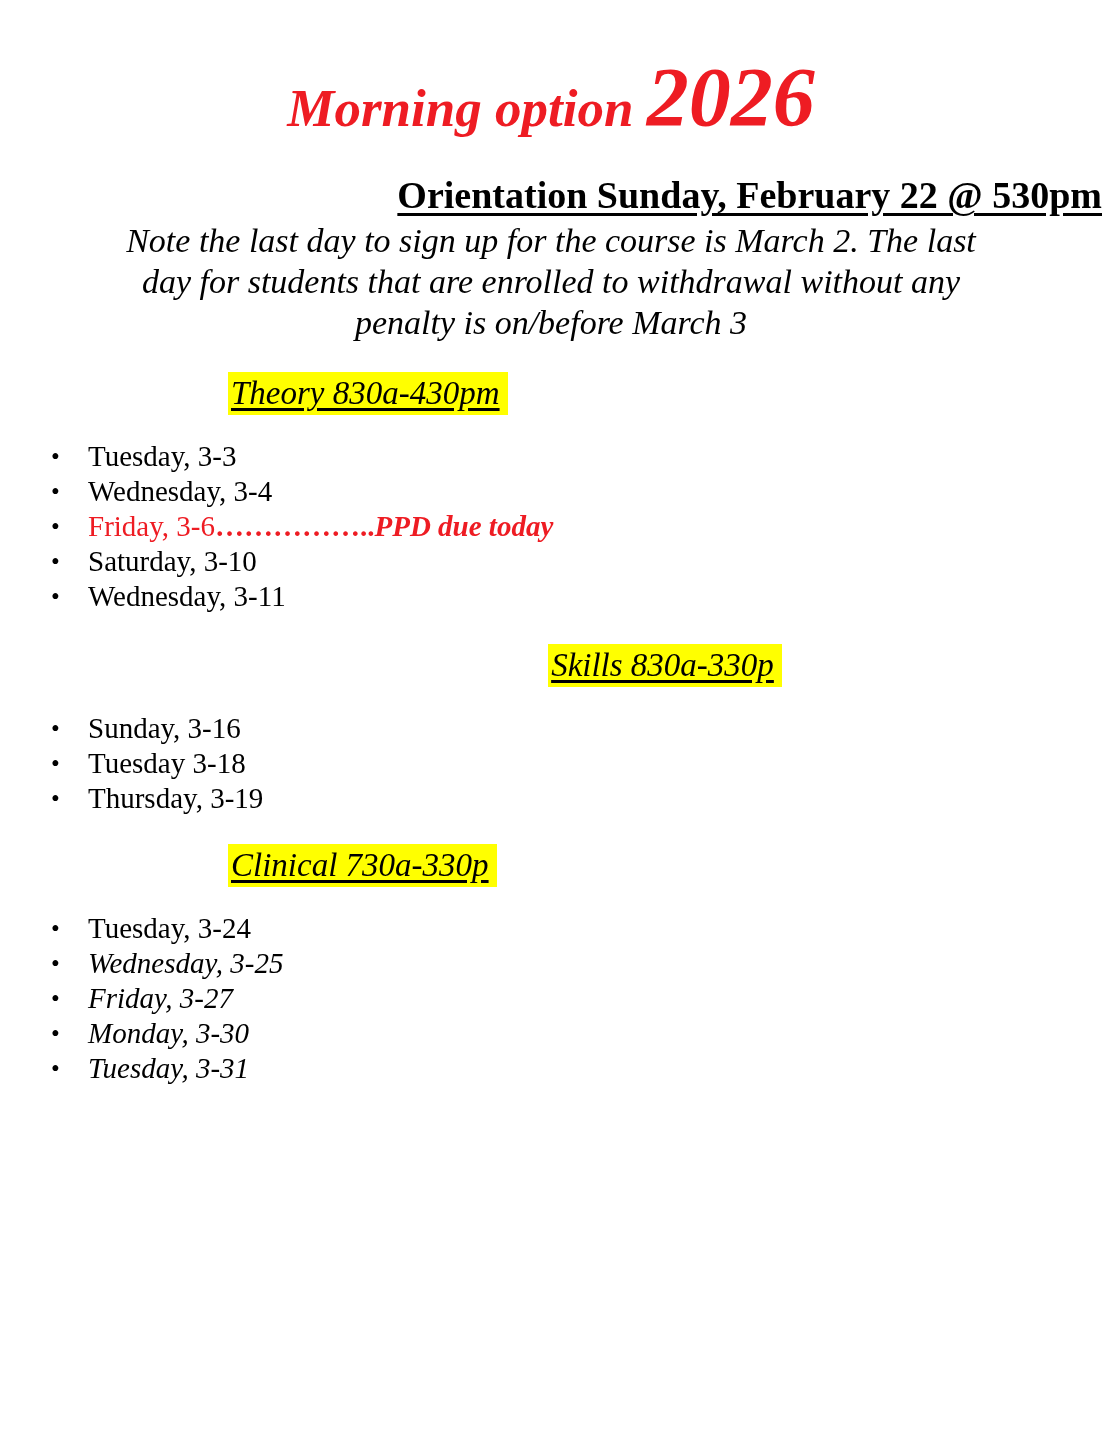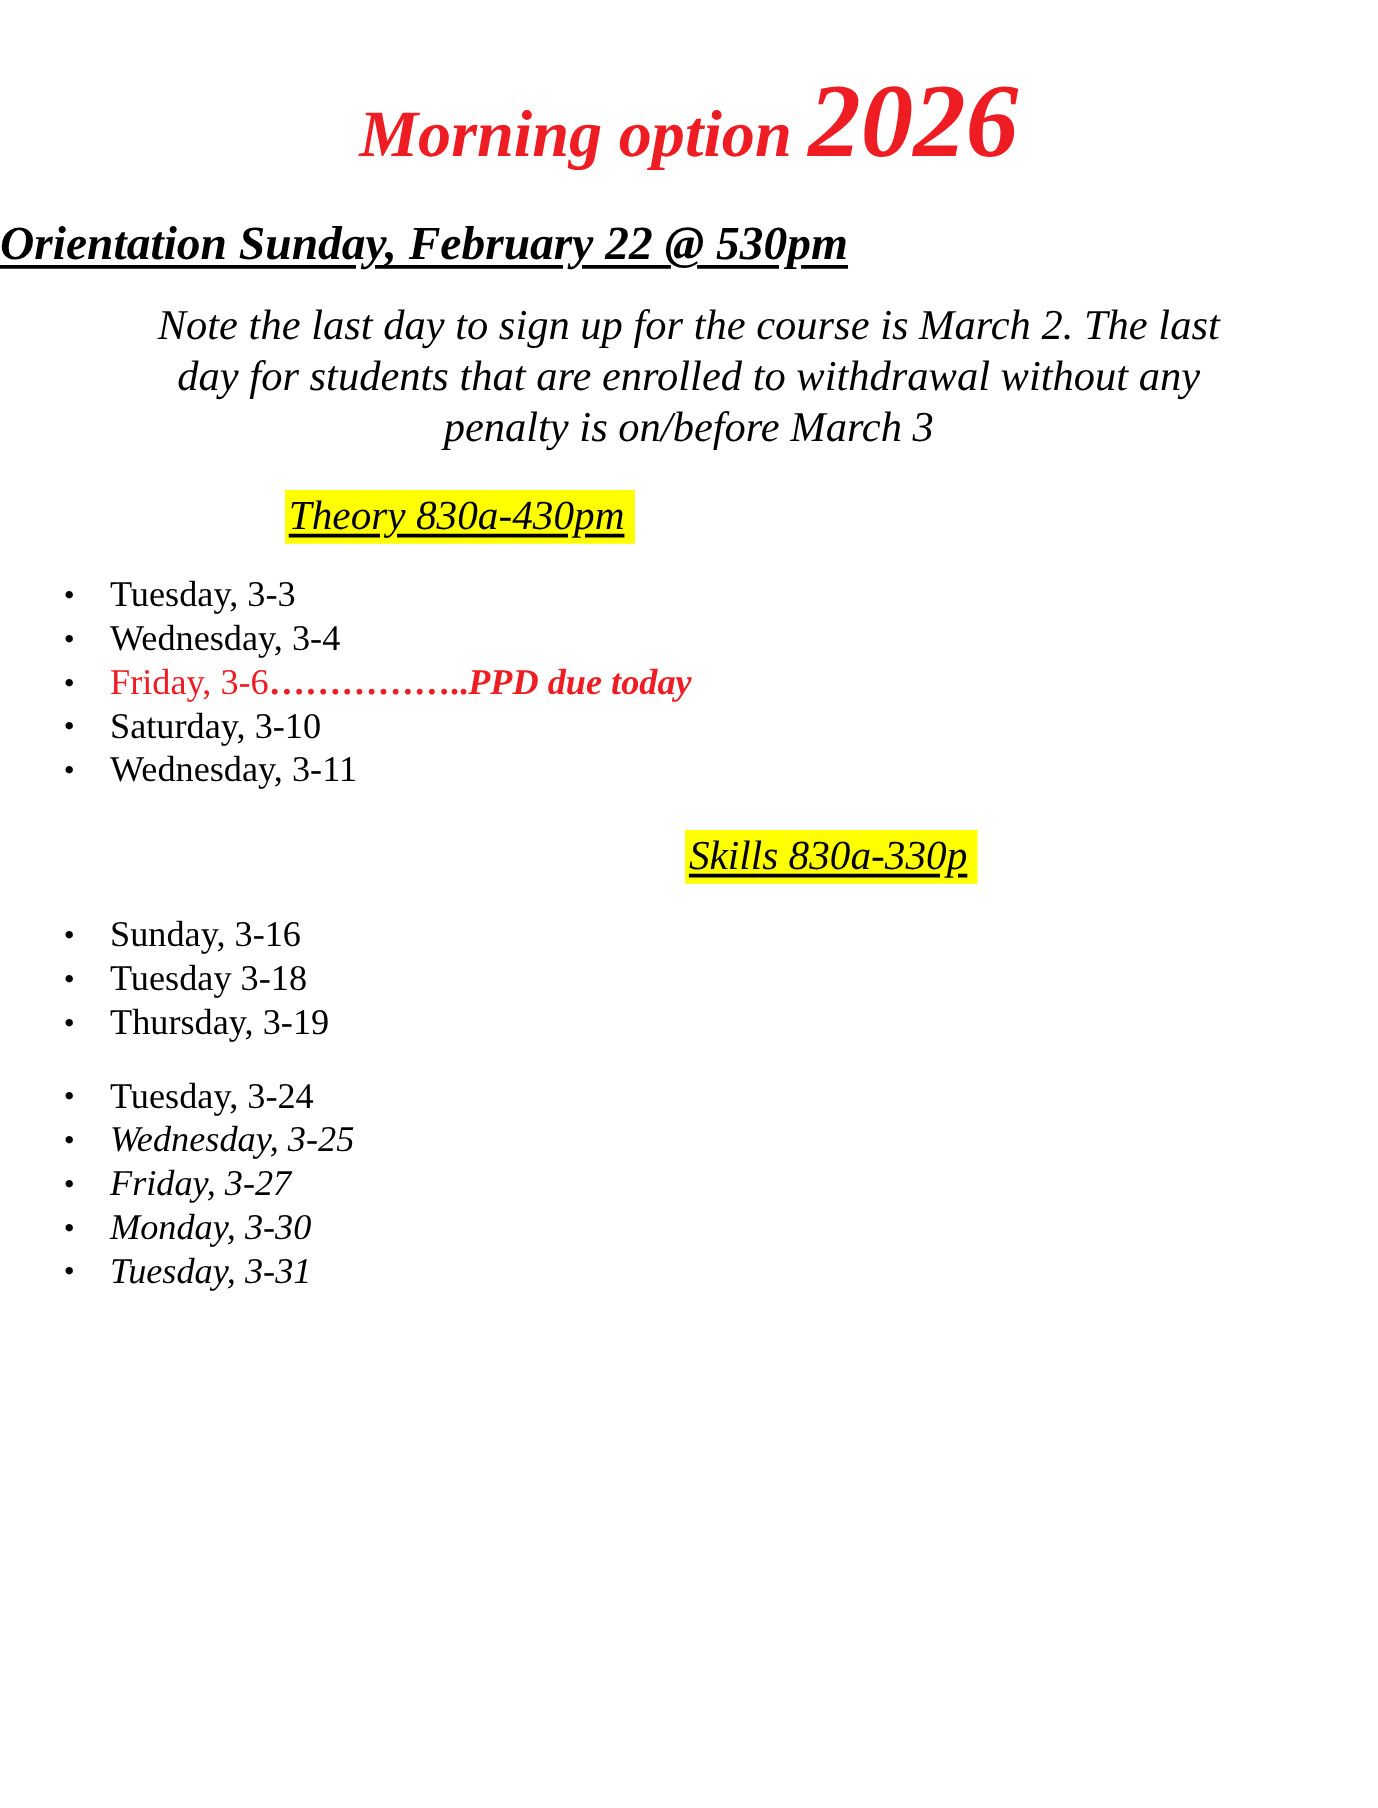--- a/index.html
+++ b/index.html
@@ -26,28 +26,27 @@
     margin-top:52px;
     text-align:center;
     color:var(--red);
     font-weight:bold;font-style:italic;
     line-height:1.1;
   }
   .subtitle .prefix{font-size:53px;}
   .subtitle .year{font-size:84px;}
   .orientation{
     margin-top:28px;
-    text-align:left;
-    font-weight:bold;font-style:italic;
+    text-align:right;
+    font-weight:bold;
     font-size:38px;line-height:1.25;
     text-decoration:underline;
     text-underline-offset:5px;
   }
   .note{
-    margin-top:20px;
     text-align:center;
     font-style:italic;
     font-size:34px;line-height:41px;
   }
   .section-head-wrap{
     padding-left:228px;
     margin-top:29px;
   }
   .section-head{
     display:inline-block;
@@ -137,20 +136,23 @@
     <li>
       <span class="bullet">•</span>
       <span>Tuesday 3-18</span>
     </li>
     <li>
       <span class="bullet">•</span>
       <span>Thursday, 3-19</span>
     </li>
   </ul>
 
+  <div class="section-head-wrap mt-clinical">
+    <span class="section-head">Clinical 730a-330p</span>
+  </div>
   <ul class="sched ul-clinical">
     <li>
       <span class="bullet">•</span>
       <span>Tuesday, 3-24</span>
     </li>
     <li>
       <span class="bullet">•</span>
       <span class="i">Wednesday, 3-25</span>
     </li>
     <li>

